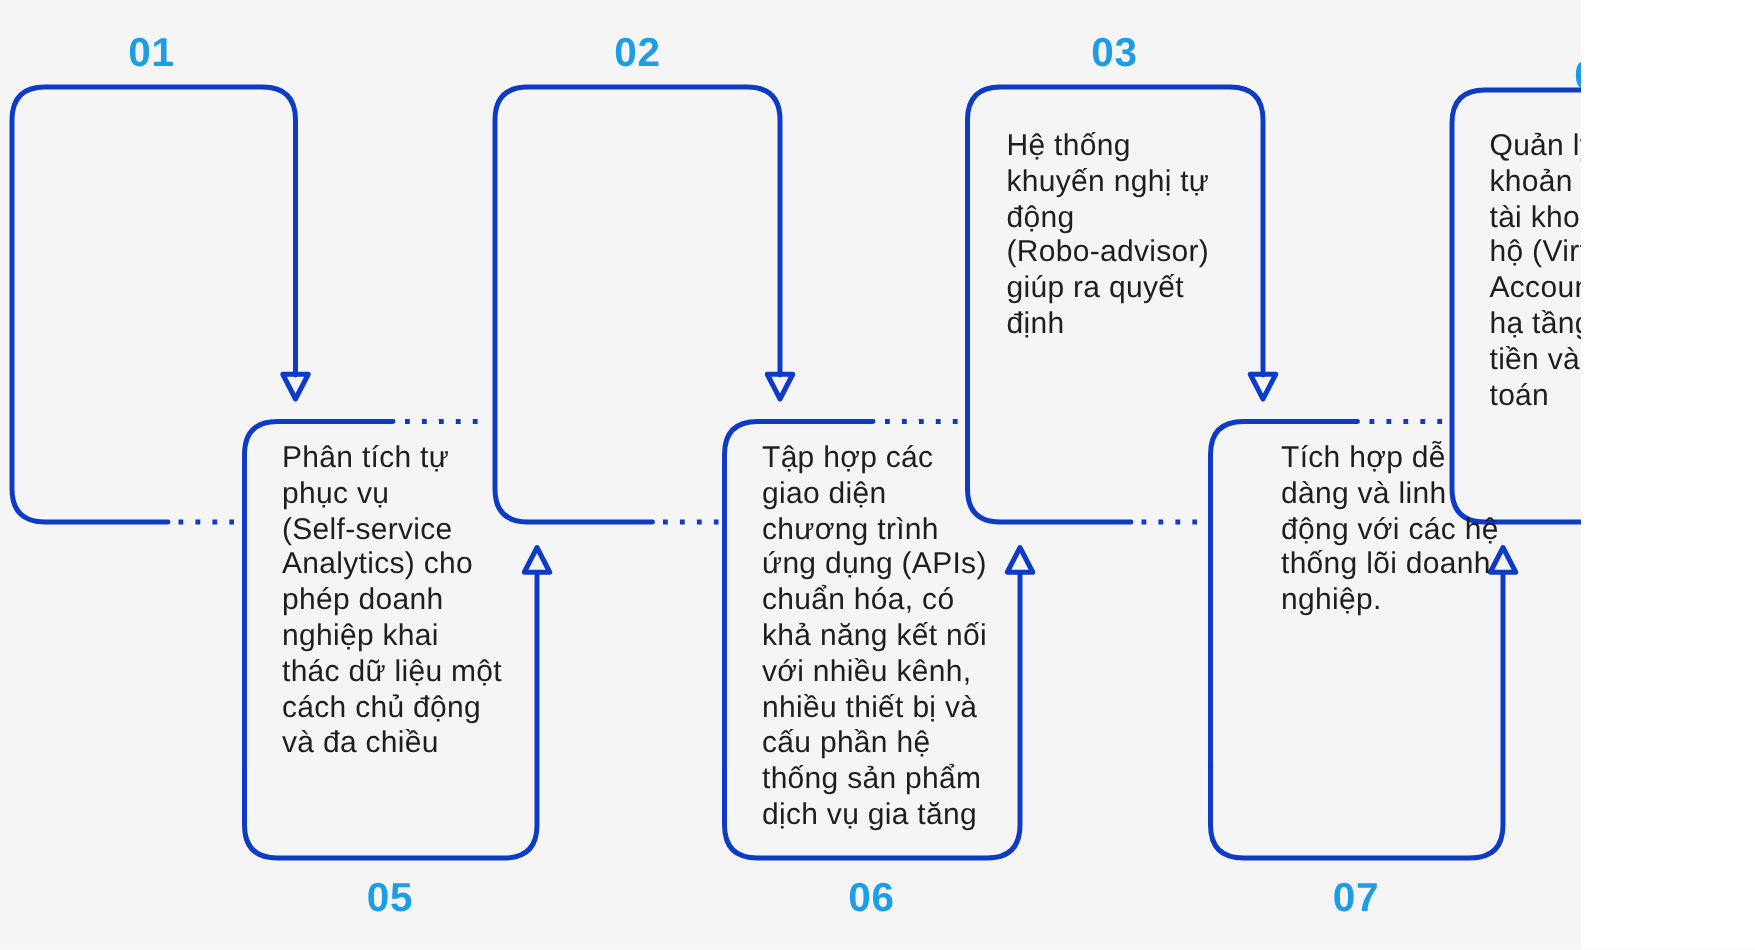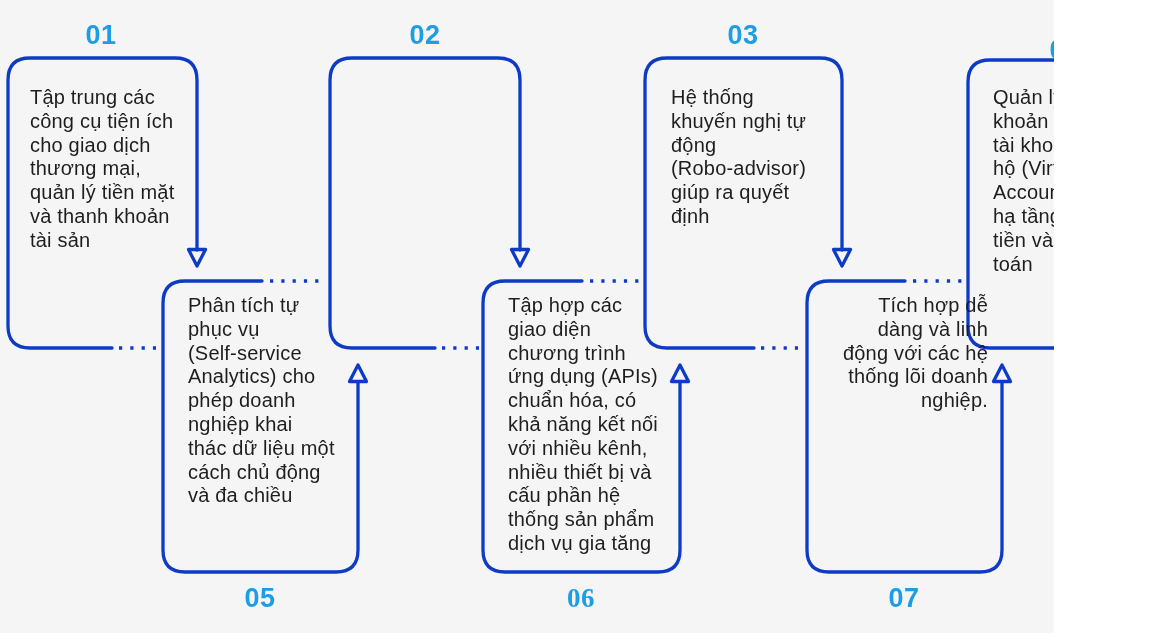--- a/index.html
+++ b/index.html
@@ -21,37 +21,37 @@
   .num {
     position:absolute; width:90px; text-align:center;
     font-size:27px; line-height:30px; font-weight:bold;
     color:#1c9de6; letter-spacing:0.5px;
   }
   .n1 { left:56px;   top:20px; }
   .n2 { left:380px;  top:20px; }
   .n3 { left:698px;  top:20px; }
   .n4 { left:1020px; top:35px; }
   .n5 { left:215px;  top:583px; }
-  .n6 { left:536px;  top:583px;font-family:Liberation Serif, serif; }
+  .n6 { left:536px;  top:583px; }
   .n7 { left:859px;  top:583px; }
 
   .txt {
     position:absolute;
     font-size:20px; line-height:23.8px;
     letter-spacing:0.2px;
     color:#1e1e1e;
     white-space:pre-line;
   }
   .t1 { left:30px;   top:86px;  width:166px; }
   .t2 { left:351px;  top:86px;  width:170px; }
   .t3 { left:671px;  top:86px;  width:170px; }
   .t4 { left:993px;  top:86px;  width:168px; }
   .t5 { left:188px;  top:294px; width:172px; }
   .t6 { left:508px;  top:294px; width:178px; }
-  .t7 { left:810px;  top:294px; width:178px;text-align:right; }
+  .t7 { left:854px;  top:294px; width:178px; }
 </style>
 </head>
 <body>
 
 <div class="canvas">
 
   <svg width="1170" height="633" viewBox="0 0 1170 633">
 
     <path class="ln" d="M112 348 H30 Q8 348 8 326 V80 Q8 58 30 58 H175 Q197 58 197 80 V250"></path>
     <path class="ah" d="M188.5 249.5 L197 266 L205.5 249.5 Z"></path>
@@ -84,27 +84,20 @@
   </svg>
 
   <div class="num n1">01</div>
   <div class="num n2">02</div>
   <div class="num n3">03</div>
   <div class="num n4">04</div>
   <div class="num n5">05</div>
   <div class="num n6">06</div>
   <div class="num n7">07</div>
 
-  <div class="txt t1">Tập trung các
-công cụ tiện ích
-cho giao dịch
-thương mại,
-quản lý tiền mặt
-và thanh khoản
-tài sản</div>
   <div class="txt t3">Hệ thống
 khuyến nghị tự
 động
 (Robo-advisor)
 giúp ra quyết
 định</div>
   <div class="txt t4">Quản lý tài
 khoản bao gồm
 tài khoản thu chi
 hộ (Virtual

